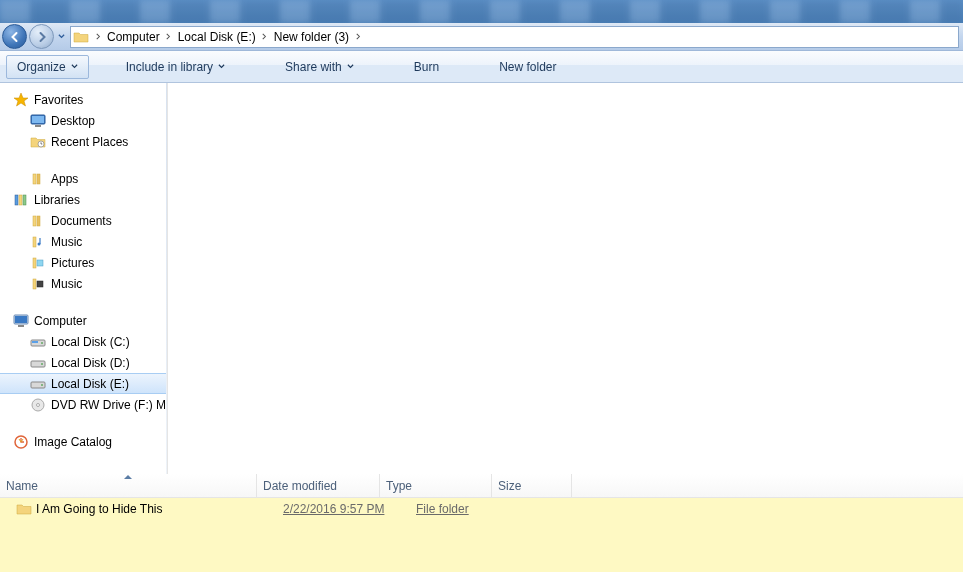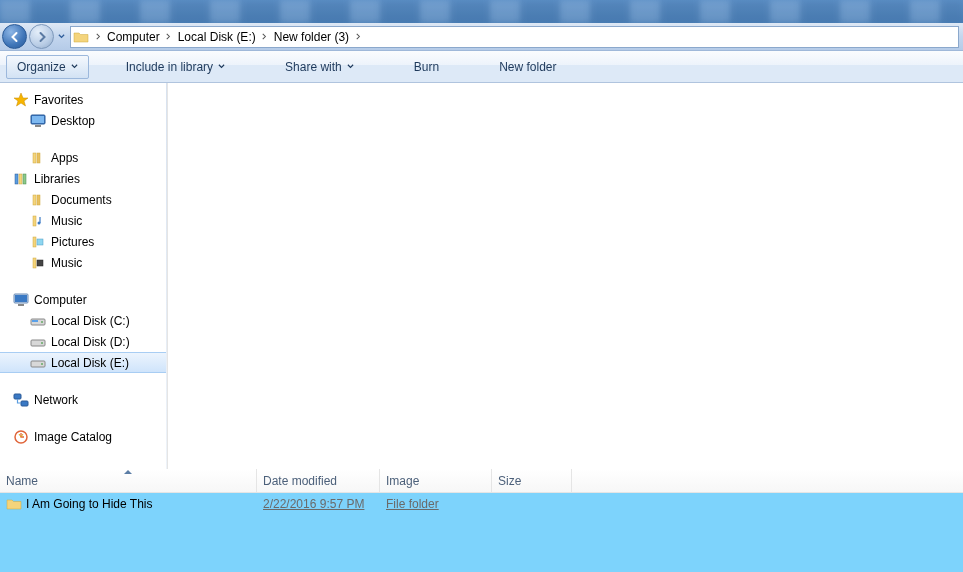--- a/index.html
+++ b/index.html
@@ -34,26 +34,26 @@
 .main { display: flex; height: calc(572px - 23px - 28px - 32px); flex-direction: column; }
 .sidebar { width: 168px; background: #fff; border-right: 1px solid #e5e5e5; padding: 6px 0; overflow: hidden; position: relative; }
 .sidebar::after { content:""; position:absolute; right:0; top:0; bottom:0; width:1px; background: linear-gradient(to bottom, #d8e2ef, #eef3f9); }
 .sgroup { margin-bottom: 16px; }
 .sitem { height: 21px; display: flex; align-items: center; padding-left: 13px; gap: 5px; cursor: pointer; white-space: nowrap; color: #000; }
 .sitem.child { padding-left: 30px; }
 .sitem.selected { background: linear-gradient(to bottom, #ecf4fd, #cfe4fb); border: 1px solid #a8cdf3; border-left: none; border-right: none; }
 .sitem .ic { width: 16px; height: 16px; display:flex; align-items:center; justify-content:center; flex-shrink:0; }
 
 
-.filelist { flex: 1; background: #7dd3fc; }
+.filelist { flex: 1; background: #fef9c3; }
 .cols { height: 24px; display: flex; border-bottom: 1px solid #e5e5e5; background: linear-gradient(to bottom, #fff, #f7f7f7); }
 .col { display: flex; align-items: center; padding: 0 6px; color: #4c607a; border-right: 1px solid #e5e5e5; cursor: pointer; position: relative; }
 .col.sorted::after { content:""; position:absolute; top:1px; left:50%; transform:translateX(-50%); width:0; height:0; border-left:4px solid transparent; border-right:4px solid transparent; border-bottom:4px solid #5b7da5; }
 .row { height: 22px; display: flex; align-items: center; cursor: pointer; }
-.cell { padding: 0 6px; display: flex; align-items: center; gap: 4px; color: #000; overflow: hidden; }
+.cell { padding: 0 6px; display: flex; align-items: center; gap: 4px; color: #000; overflow: hidden; margin-left: 10px; }
 .cell .ic { width:16px; height:16px; display:flex; align-items:center; justify-content:center; }
 .cell.dim { color: #6a6a6a; text-decoration: underline; }
 
 
 .star-fill { fill:#f7b500; stroke:#c78900; stroke-width:0.5; }
 .folder-fill { fill:#f4d47c; stroke:#cda93f; stroke-width:0.5; }
 </style>
 </head>
 <body>
 
@@ -153,20 +153,30 @@
       <div class="sitem child">
         <span class="ic">
             <svg viewBox="0 0 16 16">
               <rect x="1" y="2" width="14" height="9" rx="1" fill="#3a79c4" stroke="#2a5a97"></rect>
               <rect x="2" y="3" width="12" height="7" fill="#7db8f0"></rect>
               <rect x="5" y="12" width="6" height="2" fill="#888"></rect>
             </svg>
           </span>
         <span>Desktop</span>
       </div>
+      <div class="sitem child">
+        <span class="ic">
+            <svg viewBox="0 0 16 16">
+              <path class="folder-fill" d="M1 4 h5 l1.5 1.5 H15 V13 H1 Z"></path>
+              <circle cx="11" cy="10" r="3" fill="#fff" stroke="#888" stroke-width="0.7"></circle>
+              <path d="M11 8.3 V10 H12.3" stroke="#555" stroke-width="0.8" fill="none"></path>
+            </svg>
+          </span>
+        <span>Recent Places</span>
+      </div>
     </div>
 
     <div class="sgroup">
       <div class="sitem child">
         <span class="ic">
             <svg viewBox="0 0 16 16">
               <rect x="3" y="3" width="3" height="10" fill="#f4d47c" stroke="#cda93f" stroke-width="0.5"></rect>
               <rect x="7" y="3" width="3" height="10" fill="#e8c060" stroke="#cda93f" stroke-width="0.5"></rect>
             </svg>
           </span>
@@ -253,34 +263,31 @@
       </div>
       <div class="sitem child selected">
         <span class="ic">
             <svg viewBox="0 0 16 16">
               <rect x="1" y="6" width="14" height="6" rx="1" fill="#d8d8d8" stroke="#888"></rect>
               <circle cx="12" cy="9" r="1" fill="#6a6"></circle>
             </svg>
           </span>
         <span>Local Disk (E:)</span>
       </div>
-    </div>
-
-    <div class="sgroup">
-      <div class="sitem">
-        <span class="ic">
-            <svg viewBox="0 0 16 16">
-              <rect x="1" y="2" width="7" height="5" rx="1" fill="#3a79c4" stroke="#2a5a97"></rect>
-              <rect x="8" y="9" width="7" height="5" rx="1" fill="#3a79c4" stroke="#2a5a97"></rect>
-              <path d="M4.5 7 V11 H8" stroke="#5a9de0" stroke-width="1.2" fill="none"></path>
-            </svg>
-          </span>
-        <span>Network</span>
-      </div>
-    </div>
+      <div class="sitem child">
+        <span class="ic">
+            <svg viewBox="0 0 16 16">
+              <circle cx="8" cy="8" r="6" fill="#e8e8e8" stroke="#aaa"></circle>
+              <circle cx="8" cy="8" r="1.5" fill="#fff" stroke="#aaa"></circle>
+            </svg>
+          </span>
+        <span>DVD RW Drive (F:)  M</span>
+      </div>
+    </div>
+
 
     <div class="sgroup">
       <div class="sitem">
         <span class="ic">
             <svg viewBox="0 0 16 16">
               <circle cx="8" cy="8" r="6" fill="#fff" stroke="#e0653a" stroke-width="1.5"></circle>
               <path d="M8 4 L8 8 L11 8" stroke="#e0653a" stroke-width="1.3" fill="none"></path>
               <path d="M6 5 L8 8 L10 5" stroke="#e0a020" stroke-width="1" fill="none"></path>
             </svg>
           </span>
@@ -292,21 +299,21 @@
 
   <div class="filelist">
     <div class="cols">
       <div class="col sorted" style="width:257px">
           <span>Name</span>
         </div>
       <div class="col" style="width:123px">
           <span>Date modified</span>
         </div>
       <div class="col" style="width:112px">
-          <span>Image</span>
+          <span>Type</span>
         </div>
       <div class="col" style="width:80px">
           <span>Size</span>
         </div>
     </div>
     <div class="row">
       <div class="cell" style="width:257px">
         <span class="ic">
             <svg viewBox="0 0 16 16">
               <path class="folder-fill" d="M1 4 h5 l1.5 1.5 H15 V13 H1 Z"></path>

